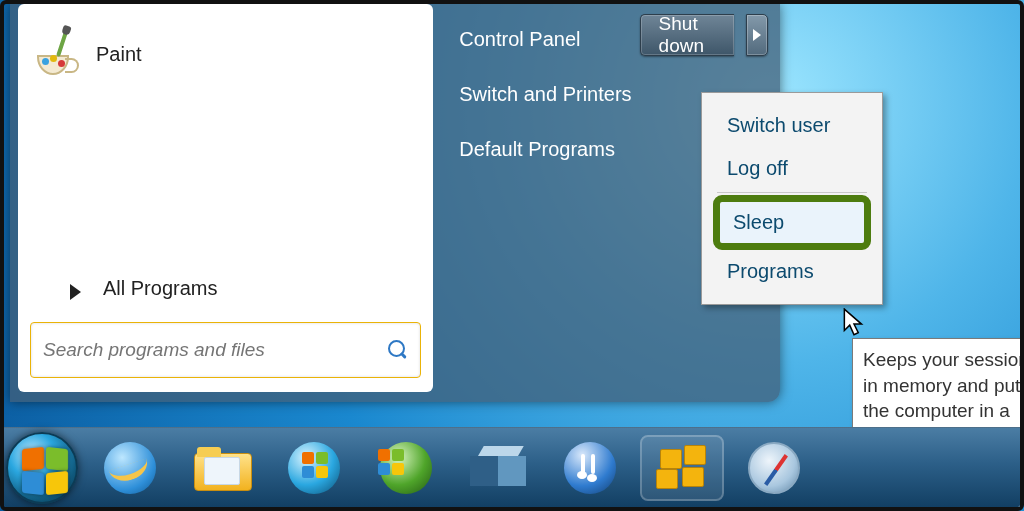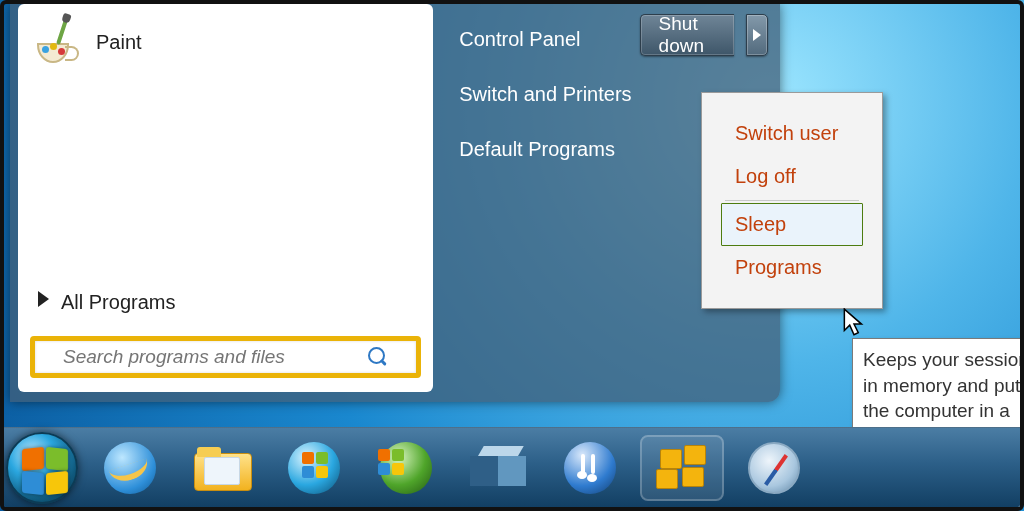--- a/index.html
+++ b/index.html
@@ -28,21 +28,21 @@
     background: #fff;
     border-radius: 6px;
     margin: 0 8px 0 0;
     display: flex;
     flex-direction: column;
     position: relative;
     min-height: 0;
   }
   .programs-list {
     flex: 1 1 auto;
-    padding: 8px 10px;
+    padding: 20px 10px;
     min-height: 0;
   }
   .program-item {
     display: flex; align-items: center;
     height: 60px; gap: 14px;
     padding: 0 4px;
     border-radius: 4px;
   }
   .paint-icon {
     width: 50px; height: 50px; position: relative; flex: 0 0 auto;
@@ -66,31 +66,31 @@
     position:absolute; left:28px; top:2px; width:4px; height:26px;
     background:#6da544; border-radius:2px; transform:rotate(18deg);
   }
   .paint-brush::after{
     content:""; position:absolute; left:-2px; top:-6px; width:8px;height:9px;
     background:#555; border-radius:3px 3px 5px 5px;
   }
   .program-label { font-size: 20px; color:#222; }
 
   .all-programs {
-    display:flex; align-items:flex-start; gap:12px;
-    padding: 12px 20px;
+    display:flex; align-items:flex-end; gap:22px;
+    padding: 12px 52px;
     font-size: 20px; color:#222;
   }
   .tri-right { width:0;height:0;border-top:8px solid transparent;border-bottom:8px solid transparent;border-left:11px solid #222;}
 
   .search-row { padding: 10px 12px 14px 12px; }
   .search-box {
     display:flex; align-items:center;
-    border:5px solid #eab308; border-radius:4px;
-    height:42px; padding:0 28px;
+    border:1px solid #eab308; border-radius:4px;
+    height:56px; padding:0 12px;
     background:#fff;
     box-shadow: inset 0 0 3px rgba(0,0,0,.15);
   }
   .search-input {
     flex:1; border:none; outline:none; font-size:19px; font-style:italic; color:#6d6d6d;
     background:transparent;
   }
   .mag {
     width:20px;height:20px;position:relative;flex:0 0 auto;
   }
@@ -133,37 +133,37 @@
   .tri-small{width:0;height:0;border-top:6px solid transparent;border-bottom:6px solid transparent;border-left:8px solid #fff;}
 
   
   .flyout {
     position:absolute;
     left: 697px; top: 88px;
     width: 182px;
     background:#f3f3f3;
     border:1px solid #9a9a9a;
     box-shadow: 3px 3px 6px rgba(0,0,0,.35);
-    padding:19px;
+    padding:11px;
     font-size:20px;
-    color:#c2410c;
+    color:#0c4a6e;
   }
   .fly-item{
     padding:10px 14px;
     background:#f3f3f3;
   }
   .fly-sep{ height:1px; background:#c9c9c9; margin:2px 4px; }
   .fly-highlight{
     outline:4px solid #e21b1b;
     outline-offset:-4px;
   }
   .fly-hover{
     background:#eaf3fb !important;
-    border:1px solid #4d7c0f;
-    border-radius:1px;
+    border:7px solid #4d7c0f;
+    border-radius:9px;
     padding:9px 13px;
   }
 
   
   .tooltip{
     position:absolute;
     left: 848px; top: 334px;
     width: 190px;
     background:#fff;
     border:1px solid #7a7a7a;

